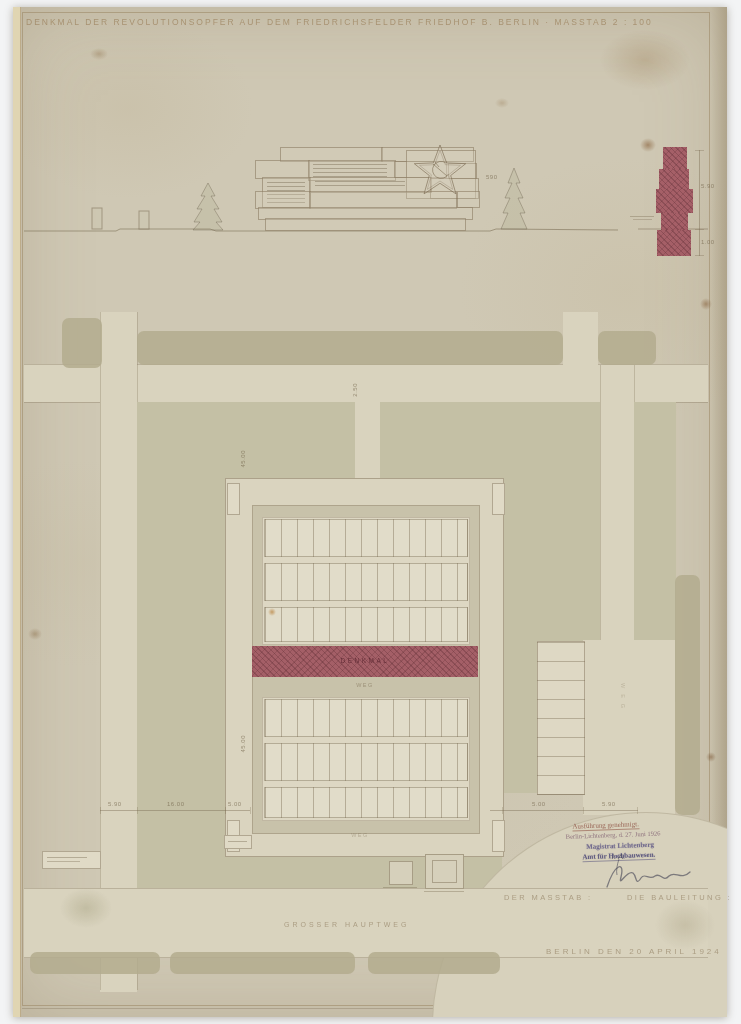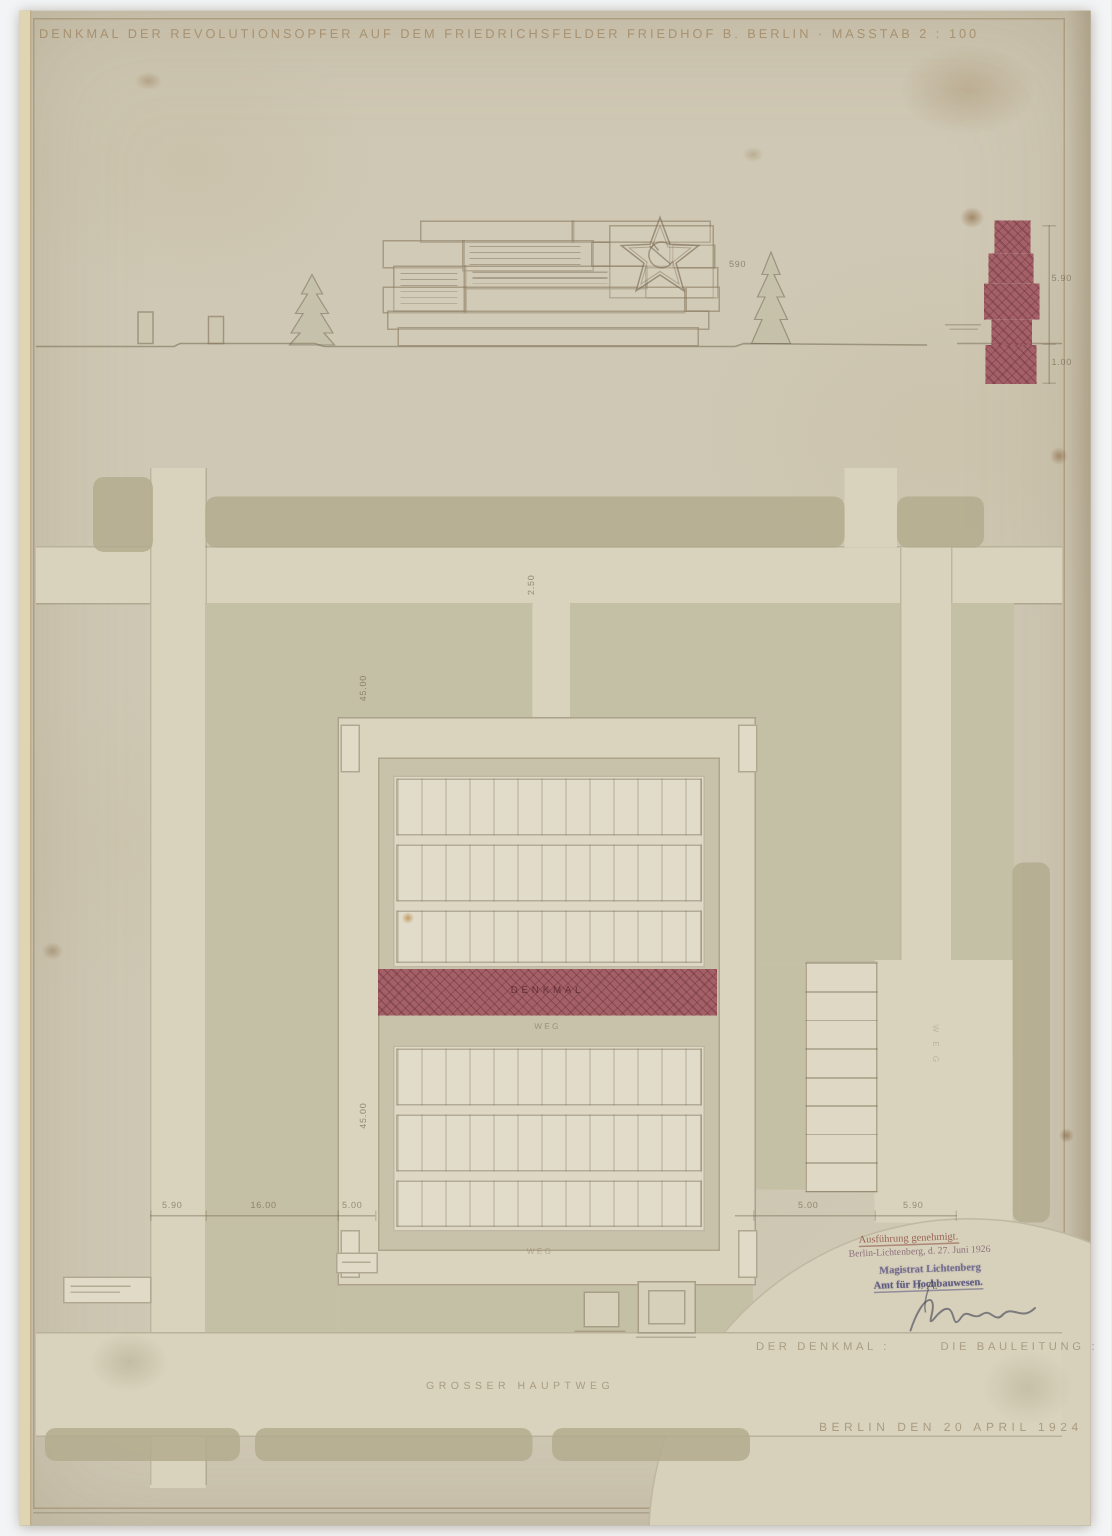--- a/index.html
+++ b/index.html
@@ -224,21 +224,21 @@
   <div class="abs stampline" style="left:7px;top:0;font-size:7px;color:rgba(138,74,60,.8);border-bottom:1px solid rgba(138,74,60,.55)">Ausführung genehmigt.</div>
   <div class="abs stampline" style="left:0;top:10px;font-size:6.5px;color:rgba(119,83,106,.75)">Berlin-Lichtenberg, d. 27. Juni 1926</div>
   <div class="abs stampline" style="left:20px;top:21px;font-size:7px;font-weight:bold;color:rgba(92,86,132,.7);text-shadow:0 0 1px rgba(92,86,132,.5)">Magistrat Lichtenberg</div>
   <div class="abs stampline" style="left:16px;top:31px;font-size:7px;font-weight:bold;color:rgba(78,74,120,.8);border-bottom:1px solid rgba(78,74,120,.5);text-shadow:0 0 1px rgba(78,74,120,.45)">Amt für Hochbauwesen.</div>
 </div>
 <div class="abs sig" style="left:612px;top:852px;font-size:8px">i. A.</div>
 <svg class="abs" style="left:595px;top:845px" width="110" height="55">
   <path d="M12,42 C20,18 30,16 26,32 C23,44 32,24 38,28 C42,31 40,42 46,33 C50,27 54,36 60,31 C66,27 68,38 74,31 C80,25 86,36 95,27" fill="none" stroke="rgba(63,63,82,.6)" stroke-width="1.3" stroke-linecap="round"></path>
   <path d="M24,14 C22,20 21,26 22,30" fill="none" stroke="rgba(63,63,82,.55)" stroke-width="1"></path>
 </svg>
-<div class="abs cap" style="left:504px;top:893px">DER DENKMAL :</div>
+<div class="abs cap" style="left:504px;top:893px">DER MASSTAB :</div>
 <div class="abs cap" style="left:627px;top:893px">DIE BAULEITUNG :</div>
 <div class="abs cap" style="left:546px;top:947px;letter-spacing:3px;font-size:8px">BERLIN DEN 20 APRIL 1924</div>
 
 <div class="abs stain" style="left:600px;top:30px;width:90px;height:60px;background:radial-gradient(closest-side,rgba(165,120,60,.22),transparent)"></div>
 <div class="abs stain" style="left:640px;top:138px;width:16px;height:14px;background:radial-gradient(closest-side,rgba(150,95,45,.5),transparent)"></div>
 <div class="abs stain" style="left:700px;top:298px;width:12px;height:12px;background:radial-gradient(closest-side,rgba(150,95,45,.45),transparent)"></div>
 <div class="abs stain" style="left:706px;top:752px;width:10px;height:10px;background:radial-gradient(closest-side,rgba(140,90,45,.45),transparent)"></div>
 <div class="abs stain" style="left:60px;top:888px;width:52px;height:40px;background:radial-gradient(closest-side,rgba(150,150,110,.25),transparent)"></div>
 <div class="abs stain" style="left:268px;top:608px;width:8px;height:8px;background:radial-gradient(closest-side,rgba(200,130,40,.6),transparent)"></div>
 <div class="abs stain" style="left:90px;top:48px;width:18px;height:12px;background:radial-gradient(closest-side,rgba(160,120,70,.3),transparent)"></div>

